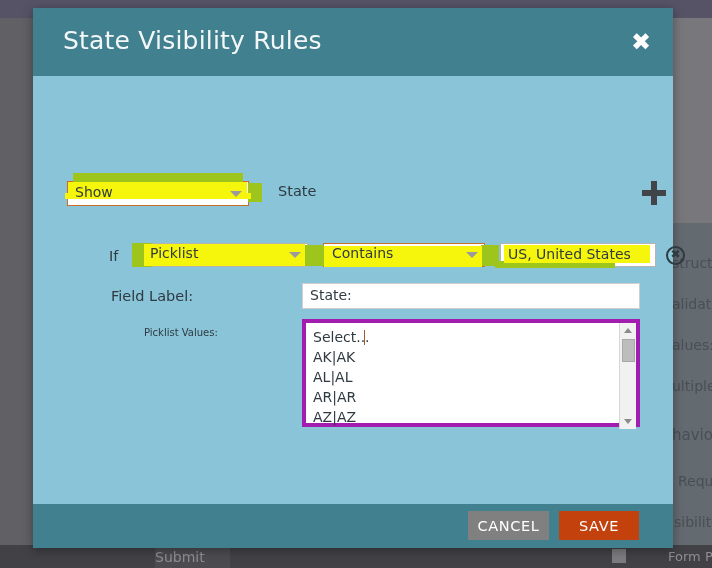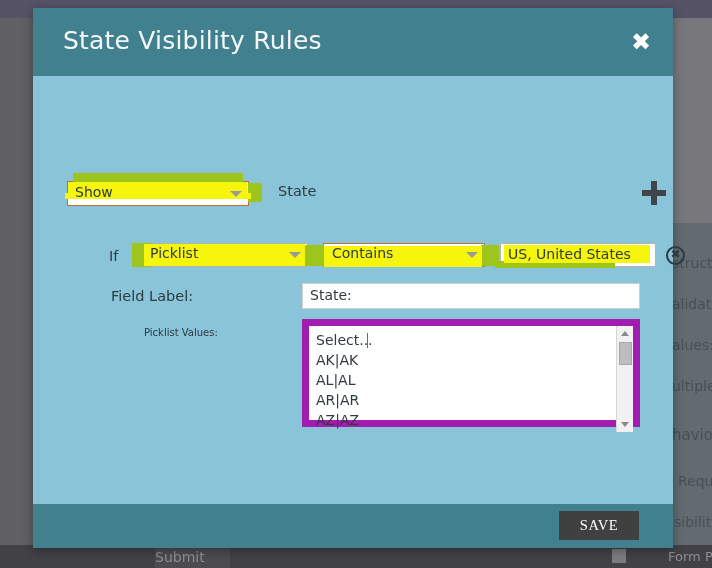--- a/index.html
+++ b/index.html
@@ -141,22 +141,21 @@
     padding: 0;
   }
   #cancel-button {
     left: 435px;
     width: 81px;
     background: #808080;
   }
   #save-button {
     left: 526px;
     width: 80px;
-    background: #404040;
-    font-family: Liberation Serif, serif;
+    background: #c2410c;
   }
 
   
   .field-wrap { position: absolute; }
 
   #show-select-wrap {
     left: 34px;
     top: 105px;
     width: 182px;
     height: 25px;
@@ -310,21 +309,21 @@
     font-size: 10px;
     color: #2f3a41;
   }
   #picklist-wrap {
     position: absolute;
     left: 269px;
     top: 243px;
     width: 338px;
     height: 108px;
     background: #ffffff;
-    border: 7px solid #a21caf;
+    border: 4px solid #a21caf;
     box-sizing: border-box;
   }
   #picklist-values {
     position: absolute;
     left: 7px;
     top: 4px;
     right: 22px;
     font-size: 14px;
     line-height: 20px;
     color: #2f3a41;
@@ -463,16 +462,17 @@
       <div id="picklist-scrollbar">
         <div class="sb-arrow up"></div>
         <div id="sb-thumb"></div>
         <div class="sb-arrow down"></div>
       </div>
     </div>
 
   </div>
 
   <div id="modal-footer">
+    <button class="btn" id="cancel-button">CANCEL</button>
     <button class="btn" id="save-button">SAVE</button>
   </div>
 
 </div>
 
 </body></html>

